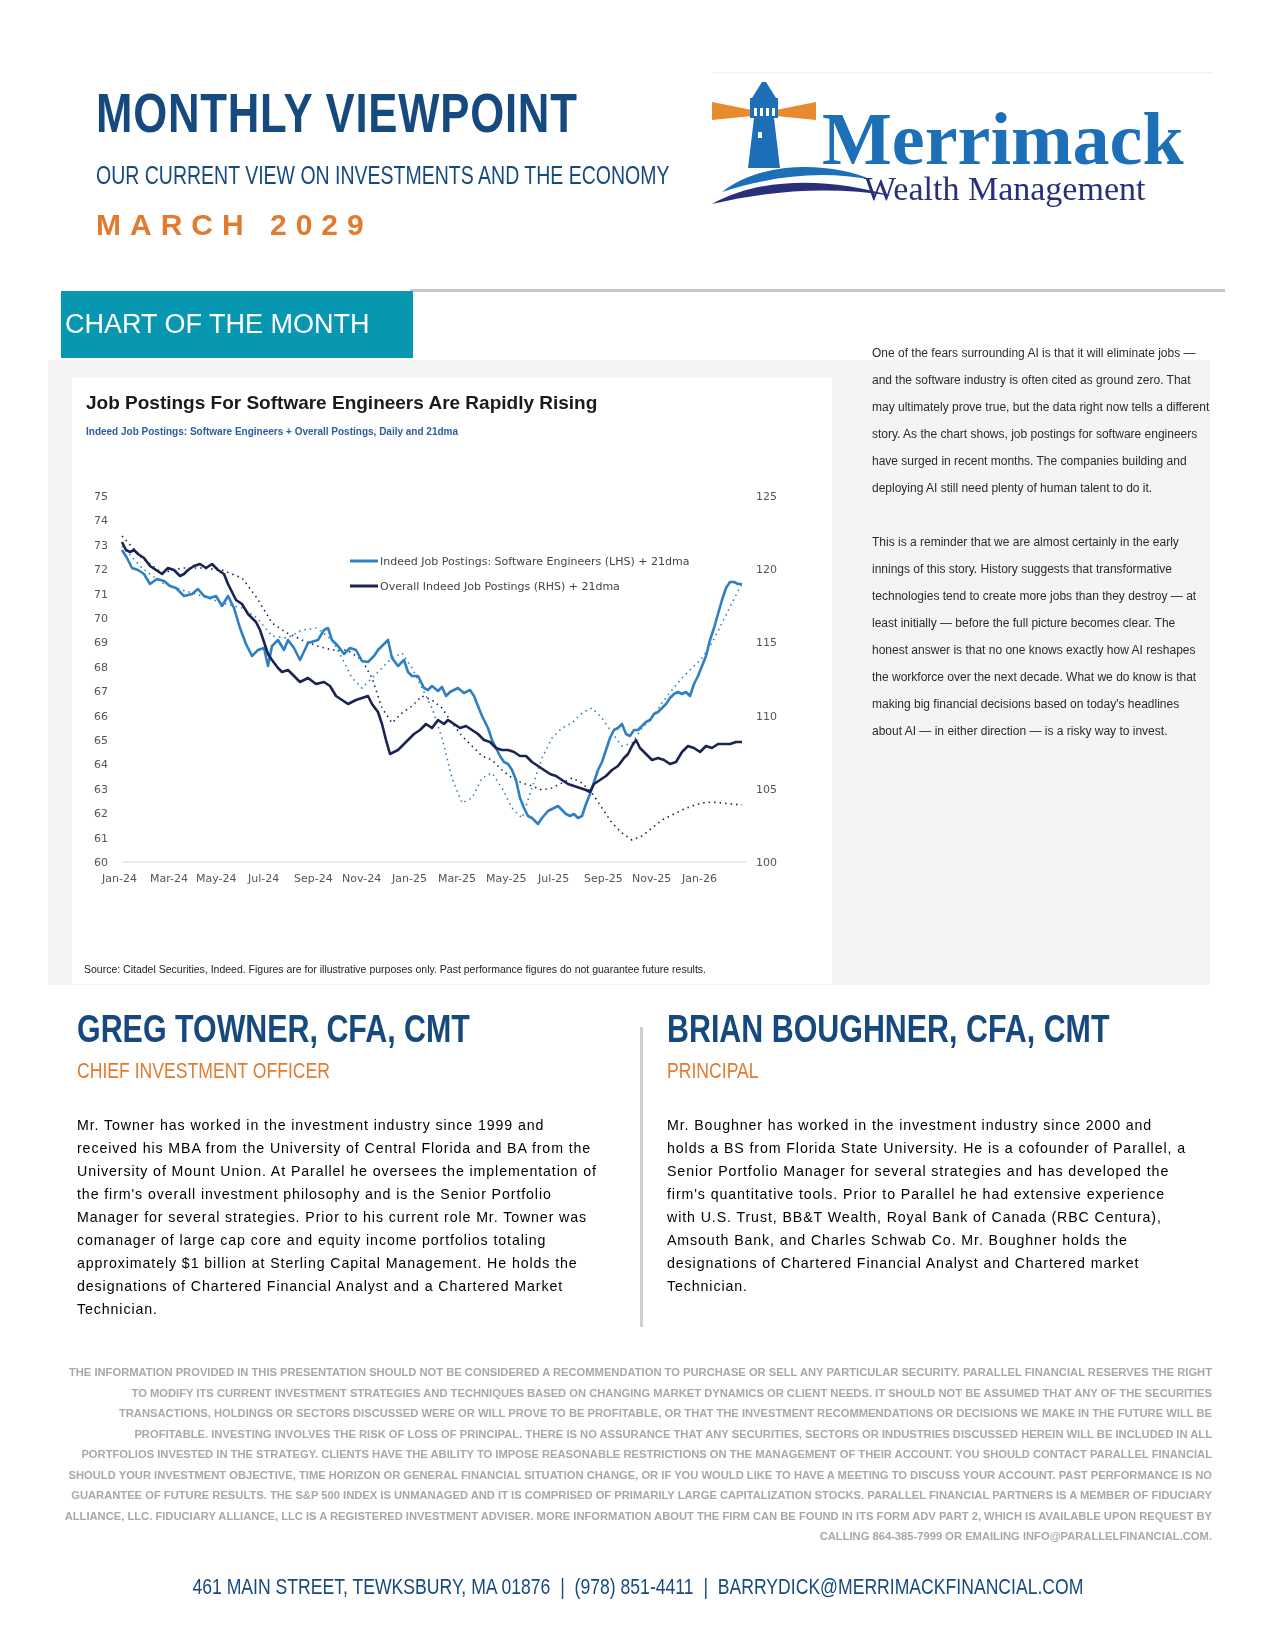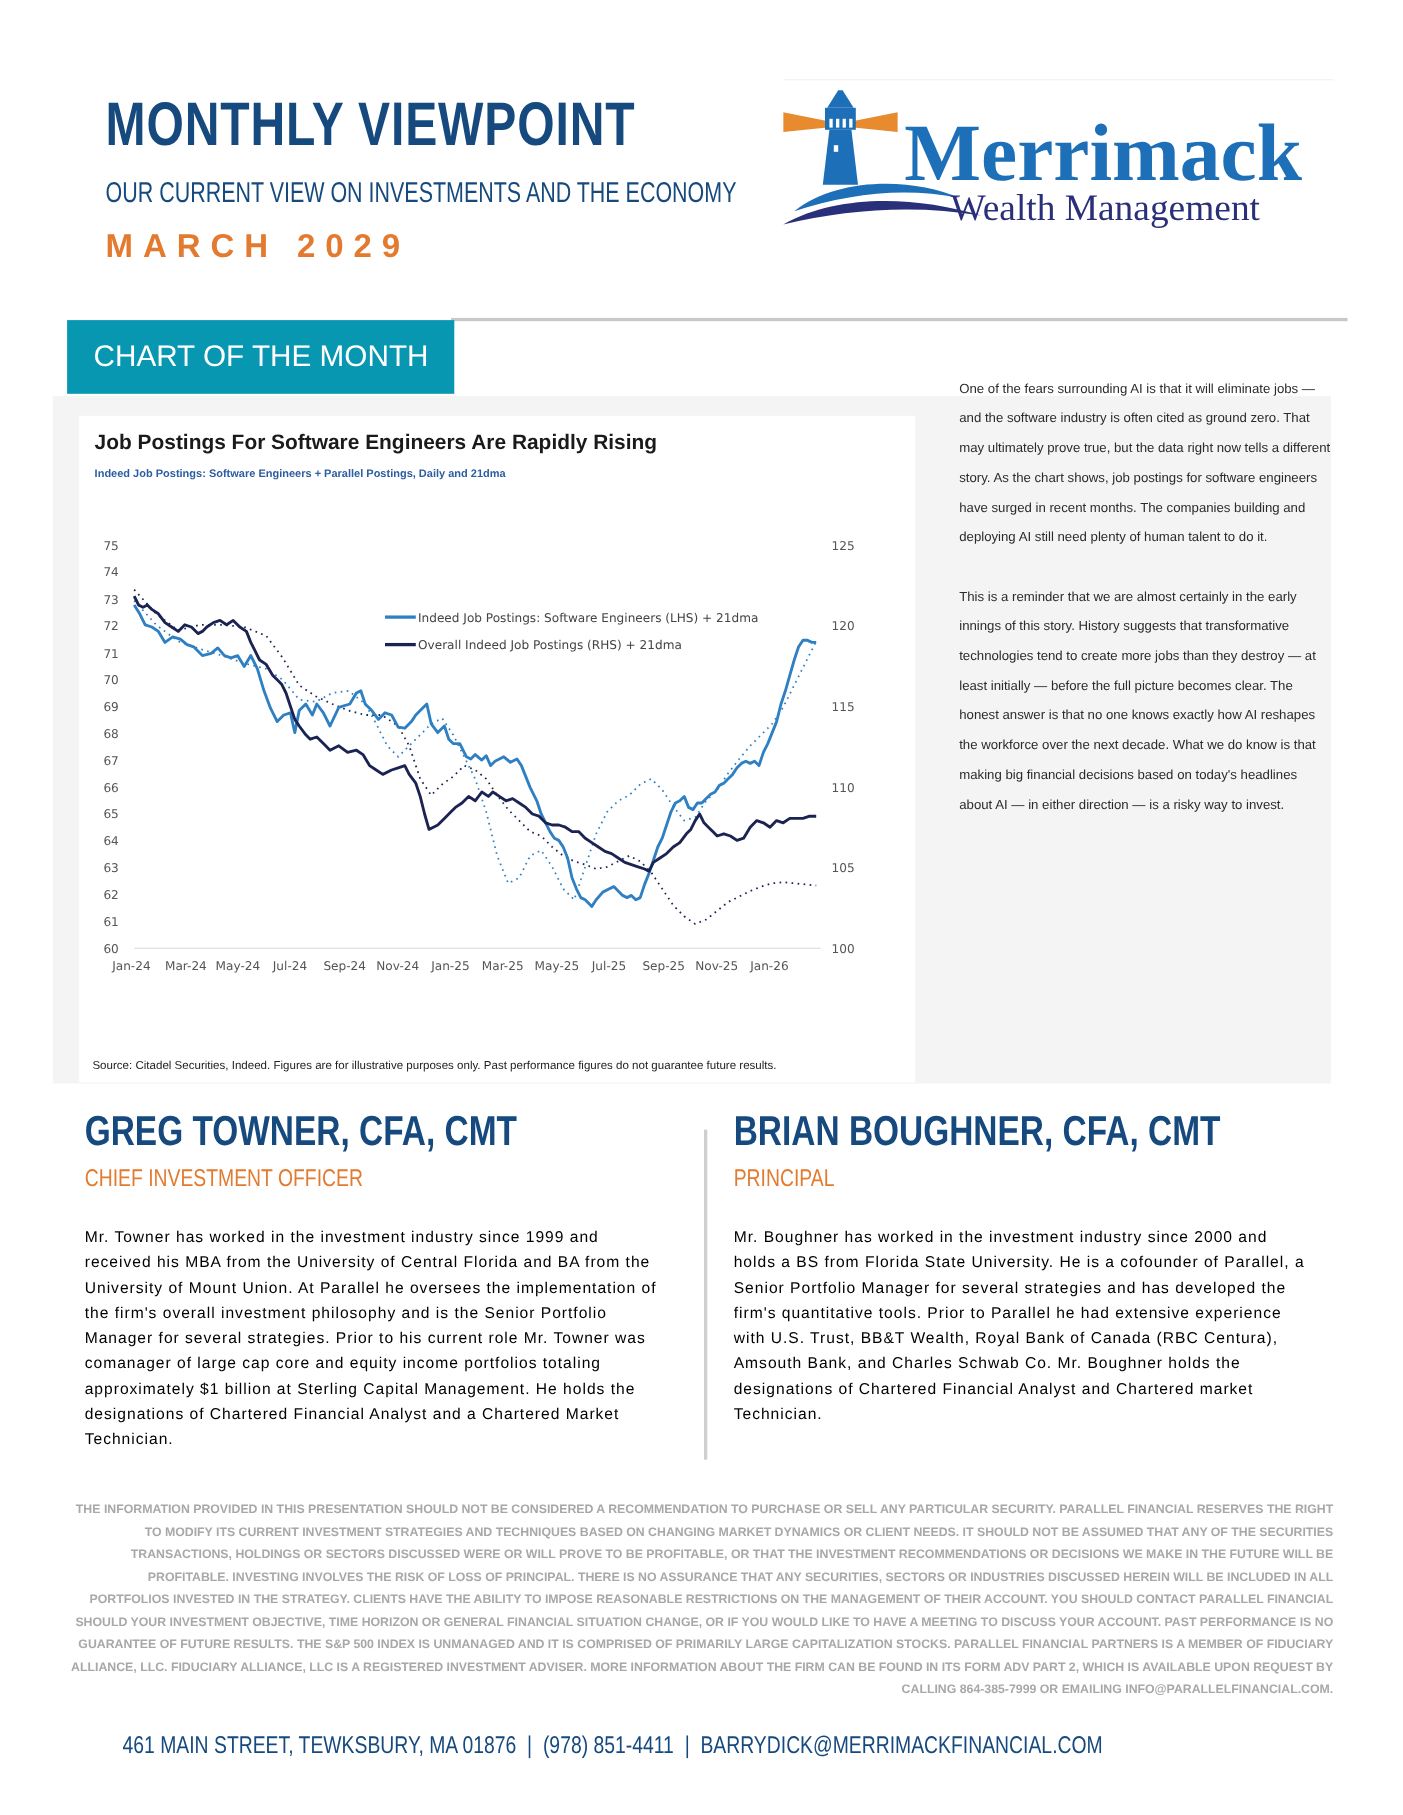--- a/index.html
+++ b/index.html
@@ -7,21 +7,21 @@
   body { position: relative; font-family: "Liberation Sans", sans-serif; color: #333; }
 
   .title { position: absolute; left: 96px; top: 80px; font-family: "Liberation Sans", sans-serif; font-weight: bold; font-size: 56px; letter-spacing: 1px; color: #164a7e; transform: scaleX(0.78); transform-origin: left top; white-space: nowrap; }
   .subtitle { position: absolute; left: 96px; top: 160px; font-size: 26px; color: #164a7e; transform: scaleX(0.75); transform-origin: left top; white-space: nowrap; }
   .date { position: absolute; left: 96px; top: 208px; font-size: 30px; font-weight: bold; color: #e27b2f; letter-spacing: 9px; white-space: nowrap; }
 
   .logo { position: absolute; left: 712px; top: 72px; width: 500px; height: 140px; }
   .logo-top-line { position: absolute; left: 712px; top: 72px; width: 500px; height: 1px; background: #f0f0f0; }
 
   .section-rule { position: absolute; left: 410px; top: 289px; width: 815px; height: 3px; background: #c8c8c8; }
-  .section-tab { position: absolute; left: 61px; top: 291px; width: 352px; height: 67px; background: #0897b1; color: #fff; font-size: 27px; font-weight: normal; display: flex; align-items: center; padding-left: 24px; white-space: nowrap; }
+  .section-tab { position: absolute; left: 61px; top: 291px; width: 352px; height: 67px; background: #0897b1; color: #fff; font-size: 27px; font-weight: normal; display: flex; align-items: center; padding-left: 4px; white-space: nowrap; }
 
   .gray-panel { position: absolute; left: 48px; top: 360px; width: 1162px; height: 625px; background: #f4f4f4; }
 
   .chart-card { position: absolute; left: 72px; top: 378px; width: 760px; height: 606px; background: #ffffff; }
   .chart-title { position: absolute; left: 14px; top: 14px; font-size: 19px; font-weight: bold; color: #1a1a1a; white-space: nowrap; }
   .chart-subtitle { position: absolute; left: 14px; top: 48px; font-size: 10px; font-weight: bold; color: #2c5da0; white-space: nowrap; }
   .chart-svg { position: absolute; left: 0; top: 0; }
   .chart-source { position: absolute; left: 12px; top: 585px; font-size: 10.5px; color: #222; white-space: nowrap; }
 
   .commentary { position: absolute; left: 872px; top: 340px; width: 340px; font-size: 12px; line-height: 27px; color: #2b2b2b; }
@@ -31,21 +31,21 @@
   .bio-left { left: 77px; width: 520px; }
   .bio-right { left: 667px; width: 520px; }
   .bio-name { font-size: 38px; font-weight: bold; color: #164a7e; transform: scaleX(0.8); transform-origin: left top; white-space: nowrap; height: 44px; }
   .bio-role { font-size: 22px; color: #e27b2f; transform: scaleX(0.8); transform-origin: left top; white-space: nowrap; margin-top: 6px; height: 30px; }
   .bio-text { margin-top: 26px; font-size: 14.2px; line-height: 23px; letter-spacing: 0.9px; color: #000000; }
 
   .divider { position: absolute; left: 640px; top: 1027px; width: 3px; height: 300px; background: #cfcfcf; }
 
   .disclaimer { position: absolute; left: 62px; top: 1362px; width: 1150px; text-align: right; font-size: 11.2px; line-height: 20.5px; font-weight: bold; color: #a8a8a8; }
 
-  .footer { position: absolute; left: 0; top: 1574px; width: 1275px; text-align: left; font-size: 22px; color: #164a7e; white-space: nowrap; }
+  .footer { position: absolute; left: 0; top: 1574px; width: 1275px; text-align: center; font-size: 22px; color: #164a7e; white-space: nowrap; }
   .footer-inner { display: inline-block; transform: scaleX(0.8); transform-origin: center top; }
 </style>
 </head>
 <body>
 
 <div class="title">MONTHLY VIEWPOINT</div>
 <div class="subtitle">OUR CURRENT VIEW ON INVESTMENTS AND THE ECONOMY</div>
 <div class="date">MARCH 2029</div>
 
 <div class="logo-top-line"></div>
@@ -68,21 +68,21 @@
   <text x="152" y="128" font-family="'Liberation Serif', serif" font-size="34" fill="#2a2f7a"><tspan>Wealth Management</tspan></text>
 </svg>
 
 <div class="section-rule"></div>
 <div class="section-tab">CHART OF THE MONTH</div>
 
 <div class="gray-panel"></div>
 
 <div class="chart-card">
   <div class="chart-title">Job Postings For Software Engineers Are Rapidly Rising</div>
-  <div class="chart-subtitle">Indeed Job Postings: Software Engineers + Parallel Postings, Daily and 21dma</div>
+  <div class="chart-subtitle">Indeed Job Postings: Software Engineers + Overall Postings, Daily and 21dma</div>
 
   <svg class="chart-svg" width="760" height="580" viewBox="0 0 760 580">
 
     <g font-family="'DejaVu Sans', sans-serif" font-size="11" fill="#555">
       <text x="22" y="122">75</text>
         <text x="22" y="146">74</text>
         <text x="22" y="171">73</text>
       <text x="22" y="195">72</text>
         <text x="22" y="220">71</text>
         <text x="22" y="244">70</text>

